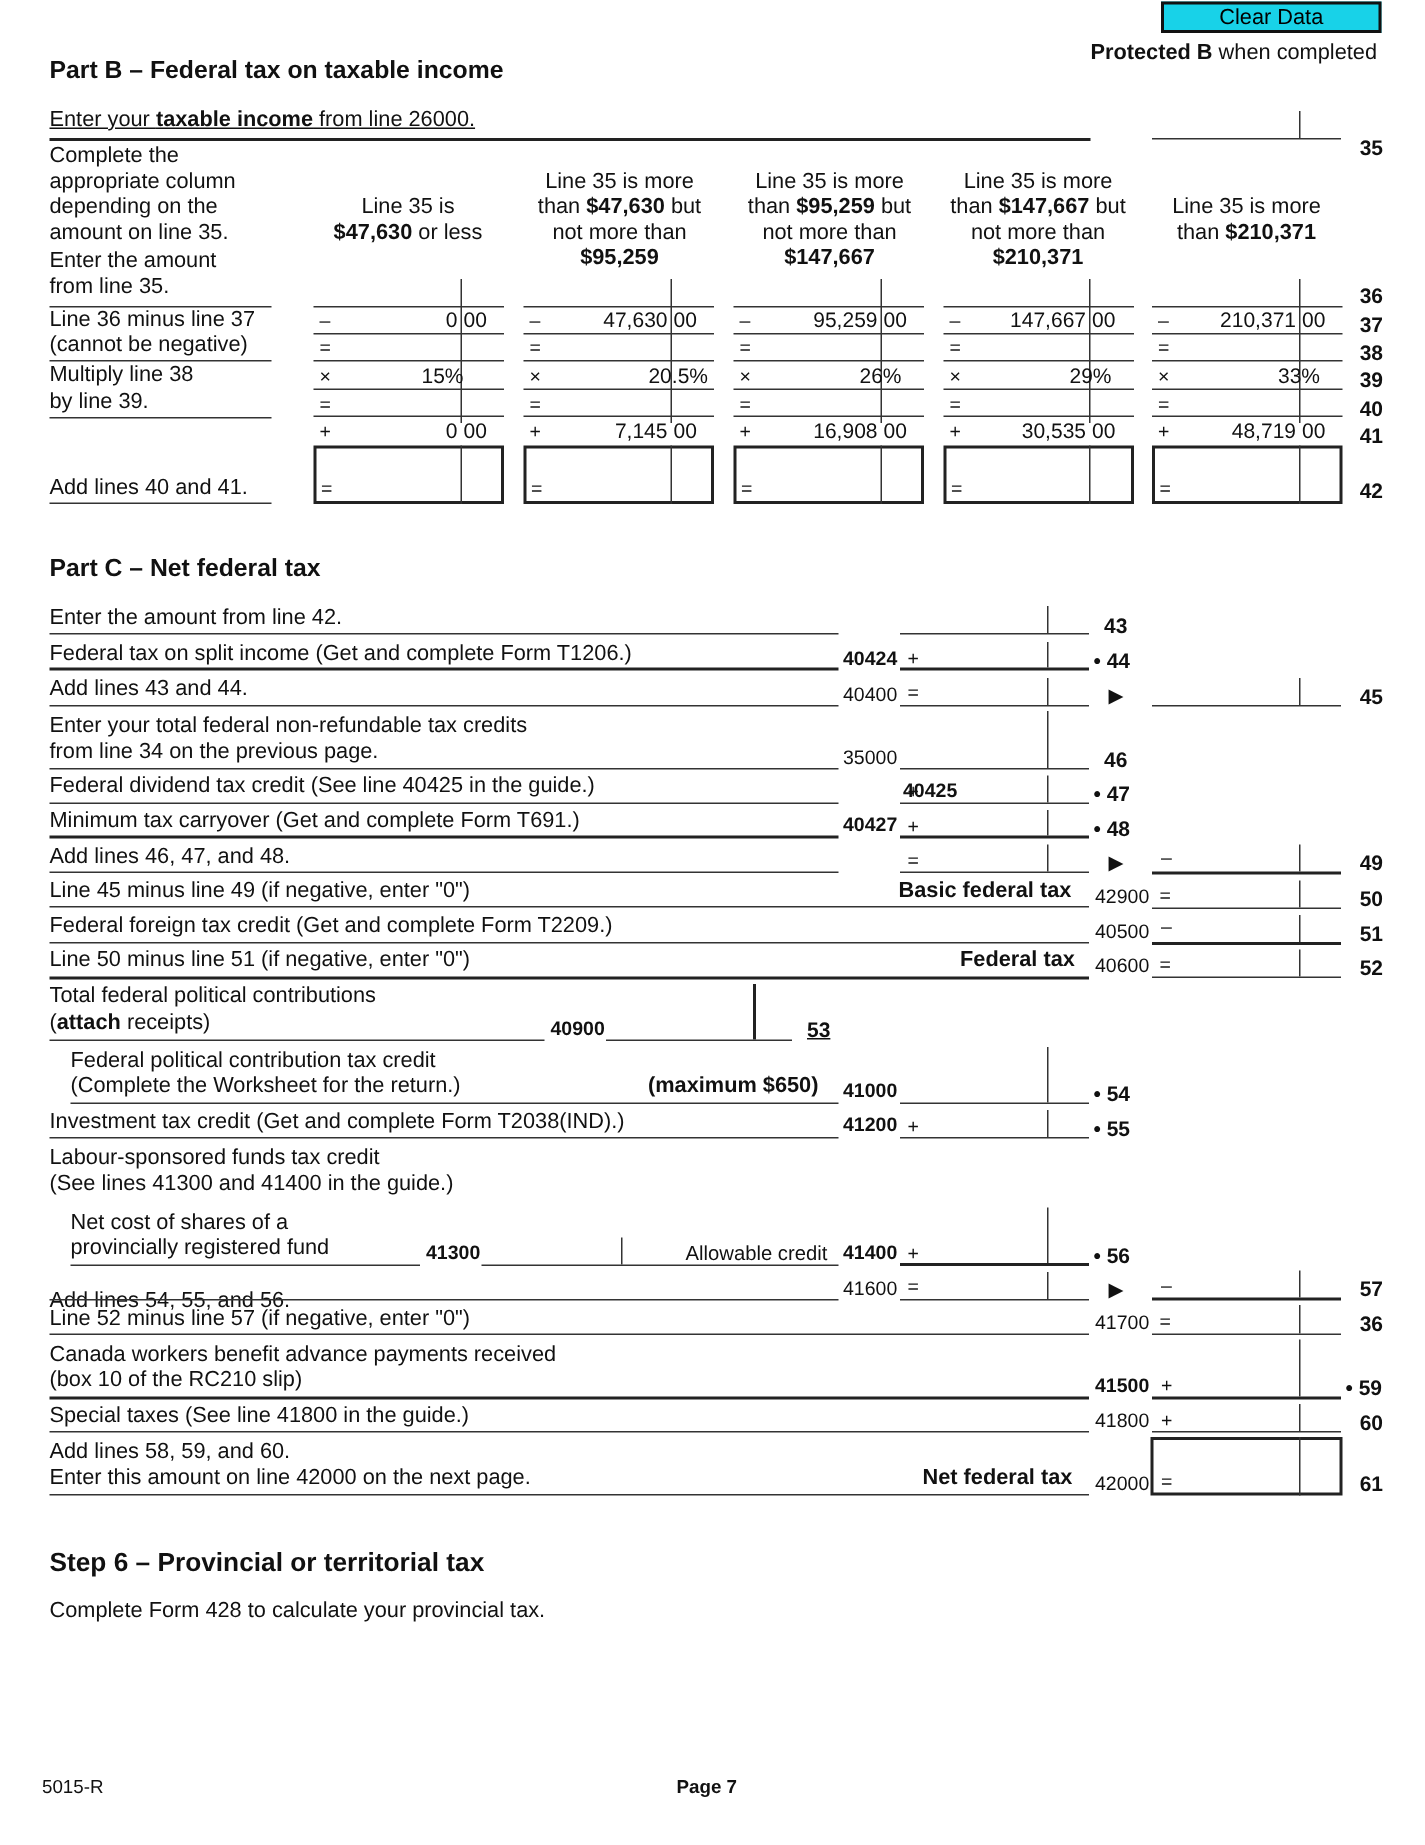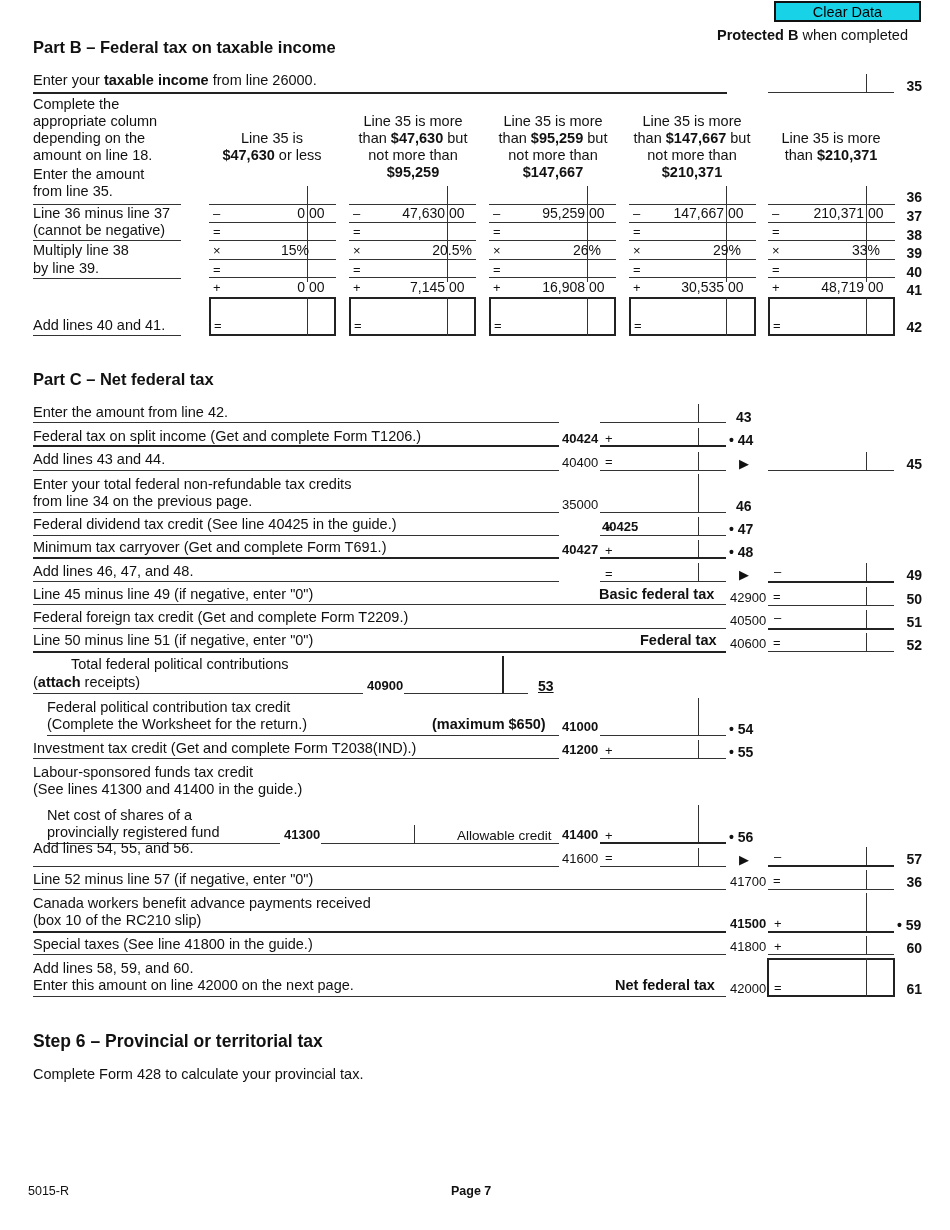--- a/index.html
+++ b/index.html
@@ -23,36 +23,36 @@
                background:#18d2e8; border:2px solid #111; box-sizing:border-box;
                font-size:14.5px; text-align:center; line-height:17px; cursor:pointer; }
   .field { position:absolute; background:transparent; border:none; outline:none;
            font-family:"Liberation Sans", sans-serif; font-size:14px; text-align:right; padding:0; }
   .arrow { position:absolute; font-size:13px; }
 </style>
 </head>
 <body>
 
 <button class="clear-btn">Clear Data</button>
-<div class="txt" style="right:42px; top:27px;margin-left:36px;"><span class="b">Protected B</span><span> when completed</span></div>
+<div class="txt" style="right:32px; top:27px;margin-left:36px;"><span class="b">Protected B</span><span> when completed</span></div>
 
 <div class="txt h2" style="left:33px; top:39px;">Part B – Federal tax on taxable income</div>
 
-<div class="txt" style="left:33px; top:72px;"><span>Enter your </span><span class="b">taxable income</span><span> from line 26000.</span></div>
+<div class="txt" style="left:33px; top:72px;text-decoration:underline;"><span>Enter your </span><span class="b">taxable income</span><span> from line 26000.</span></div>
 <div class="hline thick" style="left:33px; top:92px; width:694px;"></div>
 <input class="field" style="left: 768px; top: 75px; width: 96px; height: 16px;">
 <div class="hline" style="left:768px; top:92px; width:126px;"></div>
 <div class="vline" style="left:866px; top:74px; height:18px;"></div>
-<div class="lnum" style="left:882px; top:78px;">35</div>
+<div class="lnum" style="left:882px; top:90px;">35</div>
 
 <div class="txt" style="left:33px; top:96px;">
   <div>Complete the</div>
   <div>appropriate column</div>
   <div>depending on the</div>
-  <div>amount on line 18.</div>
+  <div>amount on line 35.</div>
   <div style="margin-top:2px;">Enter the amount</div>
   <div>from line 35.</div>
 </div>
 
 <div class="colhead" style="left:208px; top:130px; width:128px;">
   <div>Line 35 is</div>
   <div class="b" style="display:inline">$47,630</div><span> or less</span>
 </div>
 <div class="colhead" style="left:343px; top:113px; width:140px;">
   <div>Line 35 is more</div>
@@ -313,21 +313,21 @@
 <div class="txt" style="left:33px; top:632px;">Line 50 minus line 51 (if negative, enter "0")</div>
 <div class="txt b" style="left:640px; top:632px;">Federal tax</div>
 <div class="hline thick" style="left:33px; top:651px; width:693px;"></div>
 <div class="code" style="left:730px; top:636px;">40600</div>
 <div class="op" style="left:773px; top:635px;">=</div>
 <input class="field" style="left: 785px; top: 634px; width: 79px; height: 16px;">
 <div class="hline" style="left:768px; top:651px; width:126px;"></div>
 <div class="vline" style="left:866px; top:633px; height:18px;"></div>
 <div class="lnum" style="left:882px; top:637px;">52</div>
 
-<div class="txt" style="left:33px; top:656px;margin-left:38px;">Total federal political contributions</div>
+<div class="txt" style="left:33px; top:656px;">Total federal political contributions</div>
 <div class="txt" style="left:33px; top:674px;">(<b>attach</b><span> receipts)</span></div>
 <div class="hline" style="left:33px; top:693px; width:330px;"></div>
 <div class="code b" style="left:367px; top:678px;">40900</div>
 <input class="field" style="left: 405px; top: 676px; width: 96px; height: 16px;">
 <div class="hline" style="left:404px; top:693px; width:124px;"></div>
 <div class="vline thick" style="left:502px; top:656px; height:37px;"></div>
 <div class="txt b" style="left:538px; top:678px; font-size:14px;text-decoration:underline;">53</div>
 
 <div class="txt" style="left:47px; top:699px;">Federal political contribution tax credit</div>
 <div class="txt" style="left:47px; top:716px;">(Complete the Worksheet for the return.)</div>
@@ -359,21 +359,21 @@
 <div class="hline" style="left:321px; top:843px; width:238px;"></div>
 <div class="vline" style="left:414px; top:825px; height:18px;"></div>
 <div class="txt" style="left:457px; top:827px; font-size:13.5px;">Allowable credit</div>
 <div class="code b" style="left:562px; top:827px;">41400</div>
 <div class="op" style="left:605px; top:828px;">+</div>
 <input class="field" style="left: 615px; top: 826px; width: 80px; height: 16px;">
 <div class="hline thick" style="left:600px; top:842px; width:126px;"></div>
 <div class="vline" style="left:698px; top:805px; height:37px;"></div>
 <div class="txt b" style="left:729px; top:829px; font-size:14px;">• 56</div>
 
-<div class="txt" style="left:33px; top:840px;text-align:center;">Add lines 54, 55, and 56.</div>
+<div class="txt" style="left:33px; top:859px;text-align:center;">Add lines 54, 55, and 56.</div>
 <div class="hline" style="left:33px; top:866px; width:526px;"></div>
 <div class="code" style="left:562px; top:851px;">41600</div>
 <div class="op" style="left:605px; top:850px;">=</div>
 <input class="field" style="left: 615px; top: 849px; width: 80px; height: 16px;">
 <div class="hline" style="left:600px; top:866px; width:126px;"></div>
 <div class="vline" style="left:698px; top:848px; height:18px;"></div>
 <div class="arrow" style="left:739px; top:852px;">▶</div>
 <div class="op" style="left:774px; top:849px;">–</div>
 <input class="field" style="left: 785px; top: 849px; width: 79px; height: 16px;">
 <div class="hline thick" style="left:768px; top:865px; width:126px;"></div>

